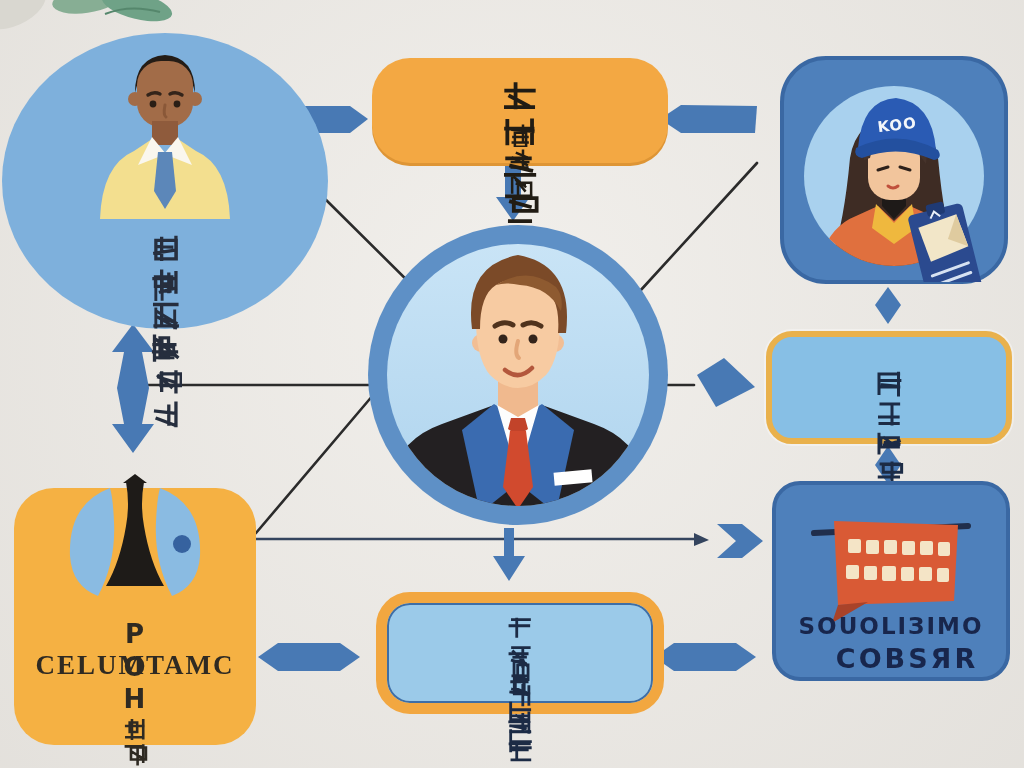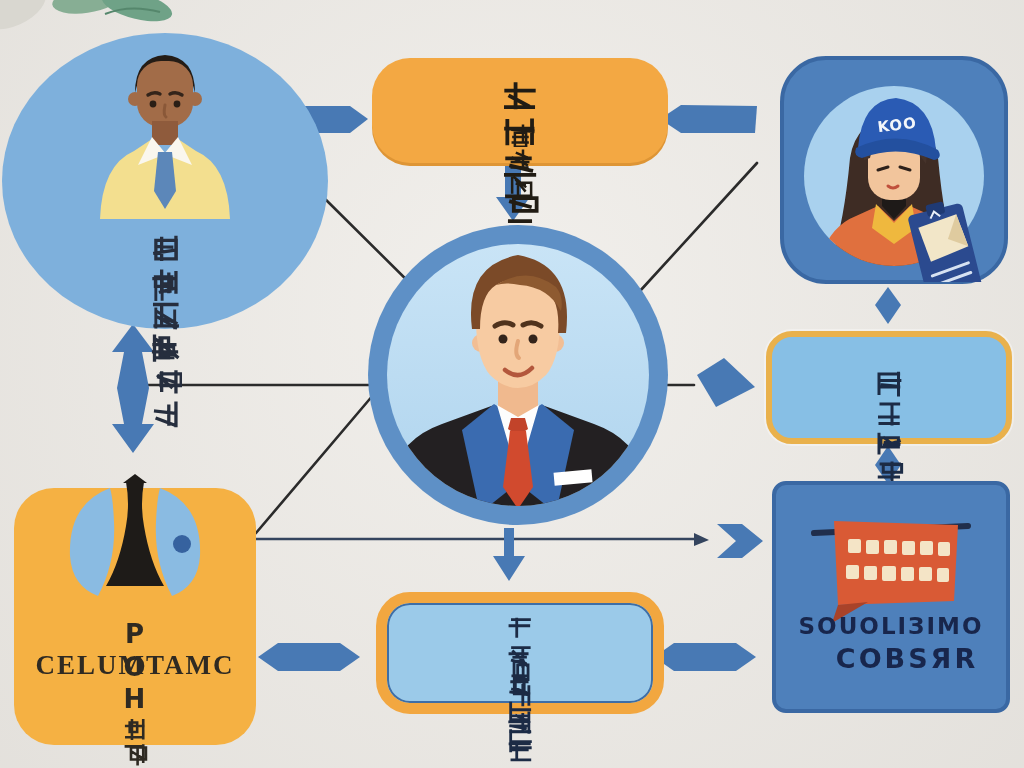--- a/index.html
+++ b/index.html
@@ -24,21 +24,21 @@
   .box-tc .t1{position:absolute;left:0;right:0;top:18px;font-size:38px;color:#211C14;}
   .box-tc .t2{position:absolute;left:0;right:0;top:64px;font-size:25px;color:#211C14;}
   
   .card-tr{left:780px;top:56px;width:228px;height:228px;border-radius:46px;background:#4E80BB;
     border:4px solid #3A68A3;}
   
   .box-mr{left:766px;top:331px;width:246px;height:113px;border-radius:26px;background:#87BFE5;
     border:6px solid #E9B14C;box-shadow:0 0 0 2px rgba(255,255,255,.35);}
   .box-mr .t1{position:absolute;left:0;right:0;top:32px;font-size:30px;color:#1C2B45;}
   
-  .card-br{left:772px;top:481px;width:238px;height:232px;border-radius:14px;background:#4E80BB;
+  .card-br{left:772px;top:481px;width:238px;height:200px;border-radius:28px;background:#4E80BB;
     border:4px solid #3A68A3;}
   .card-br .t1{position:absolute;left:0;right:0;top:128px;font-size:23px;color:#18264C;
     letter-spacing:2px;font-weight:bold;text-align:center;}
   .card-br .t2{position:absolute;left:0;right:0;top:158px;font-size:27px;color:#18264C;
     letter-spacing:3px;font-weight:bold;text-align:center;margin-left:32px;}
   
   .box-bc{left:376px;top:592px;width:288px;height:122px;border-radius:34px;background:#9BCAE9;
     border:11px solid #F2A740;box-shadow:inset 0 0 0 2px #3E6EA6;}
   .box-bc .t1{position:absolute;left:0;right:0;top:12px;font-size:28px;color:#1C2B45;}
   .box-bc .t2{position:absolute;left:0;right:0;top:50px;font-size:28px;color:#1C2B45;}

